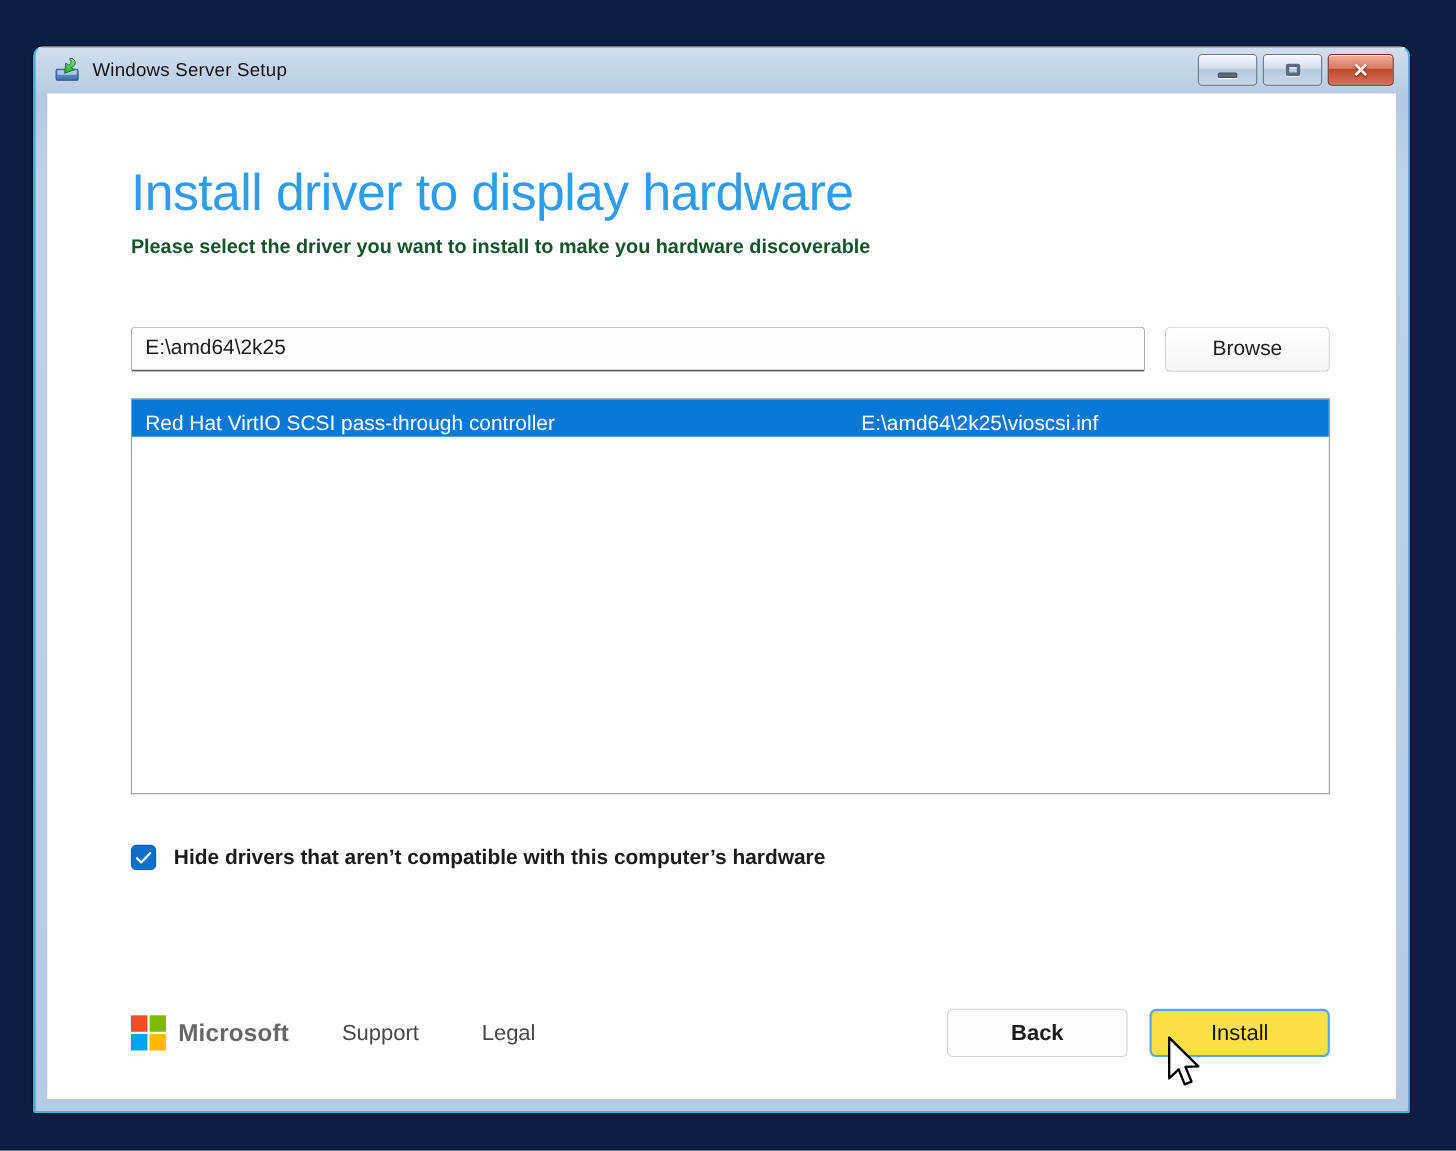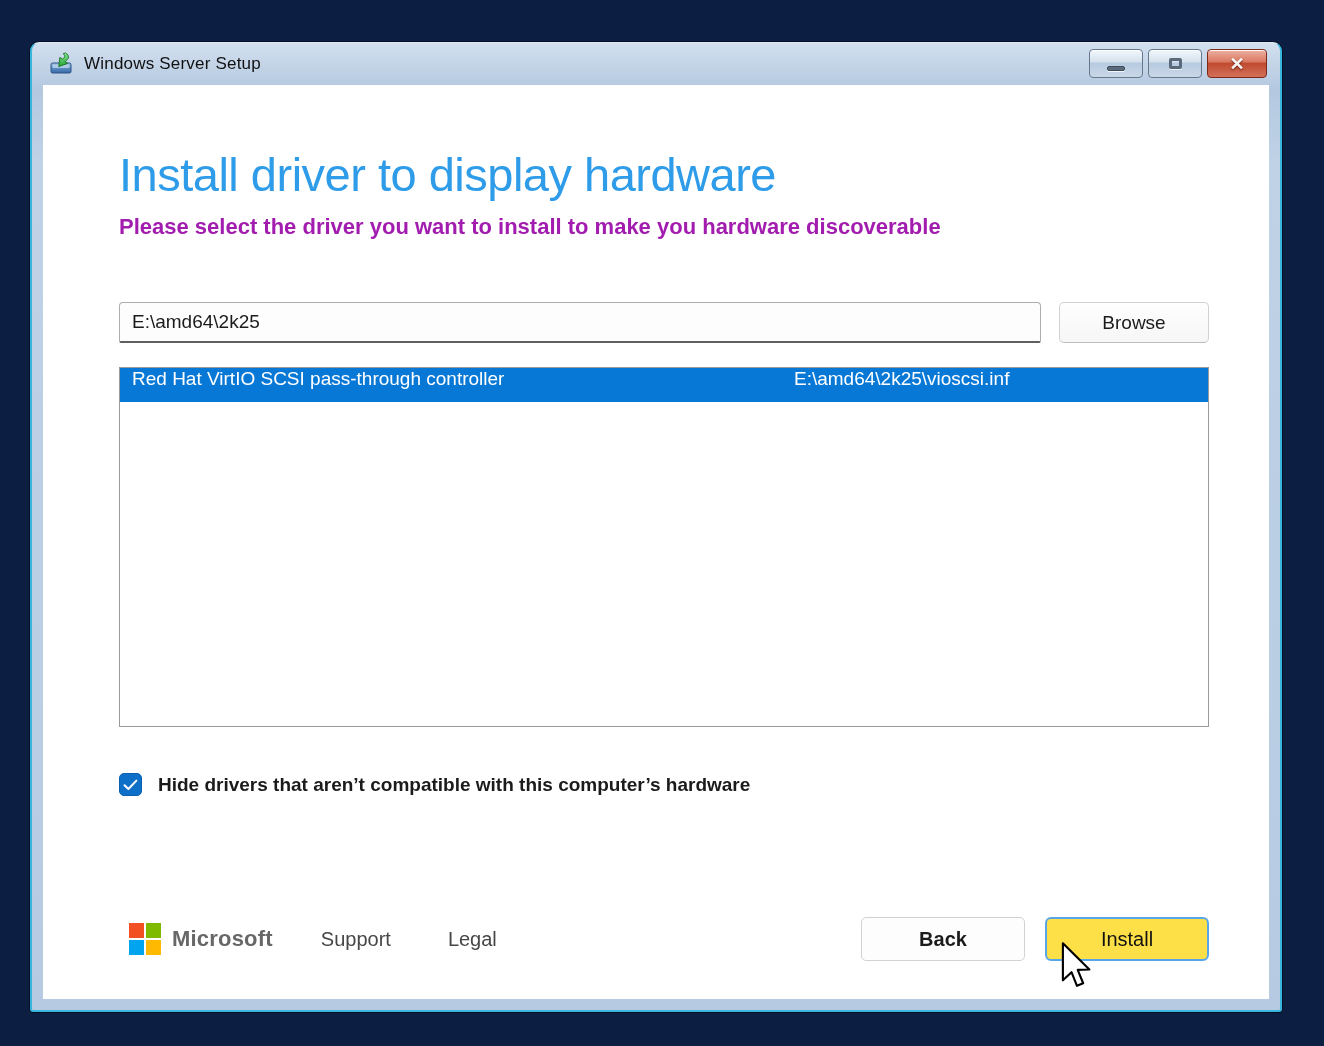--- a/index.html
+++ b/index.html
@@ -51,21 +51,21 @@
     padding:0 60px 0 76px;
     overflow:hidden;
   }
   .page-title {
     margin-top:62px;
     font-size:47px; font-weight:300; color:#2e9ce8; letter-spacing:-.5px;
     line-height:1.2;
   }
   .page-subtitle {
     margin-top:11px;
-    font-size:22px; font-weight:600; color:#a21caf;
+    font-size:18px; font-weight:600; color:#14532d;
   }
 
   
   .path-row { margin-top:62px; display:flex; align-items:center; gap:18px; }
   .path-input {
     flex:1; height:41px;
     font-family:"Liberation Sans", sans-serif;
     font-size:19px; color:#1b1b1b; padding:0 12px;
     background:#fdfdfd;
     border:1px solid #aeaeae;
@@ -85,38 +85,38 @@
   
   .driver-list {
     margin-top:24px; height:360px;
     border:1px solid #9a9a9a;
     background:#fff;
     font-size:19px;
   }
   .dl-header { display:flex; height:41px; align-items:center; color:#151515; }
   .dl-h1 { width:653px; padding-left:12px; border-right:1px solid #d6d6d6; height:32px; display:flex; align-items:center; }
   .dl-h2 { flex:1; padding-left:10px; }
-  .dl-row { display:flex; height:34px; align-items:flex-start;gap:11px; }
+  .dl-row { display:flex; height:34px; align-items:flex-end; }
   .dl-row.selected { background:#0878d6; color:#ffffff; }
   .dl-c1 { width:653px; padding-left:12px; }
   .dl-c2 { flex:1; padding-left:10px; }
 
   
   .check-row { margin-top:46px; display:flex; align-items:center; }
   .checkbox {
     width:23px; height:23px; border-radius:5px;
     background:#0e6fc8; border:1px solid #0a60ae;
     display:flex; align-items:center; justify-content:center;
     cursor:default; flex:0 0 auto;
   }
   .check-label { margin-left:16px; font-size:19px; font-weight:600; color:#1b1b1b; }
 
   
   .footer {
-    position:absolute; left:86px; right:60px; bottom:38px;
+    position:absolute; left:76px; right:60px; bottom:38px;
     display:flex; align-items:center; height:44px;
   }
   .ms-logo { display:grid; grid-template-columns:15px 15px; grid-template-rows:15px 15px; gap:2px; margin-right:11px; }
   .ms-logo span { display:block; }
   .ms-sq-red { background:#f25022; } .ms-sq-green { background:#7fba00; }
   .ms-sq-blue { background:#00a4ef; } .ms-sq-yellow { background:#ffb900; }
   .ms-wordmark { font-size:22px; font-weight:bold; color:#676767; letter-spacing:.2px; }
   .footer-link { font-size:20px; color:#474747; text-decoration:none; cursor:default; }
   .link-support { margin-left:48px; }
   .link-legal { margin-left:57px; }

